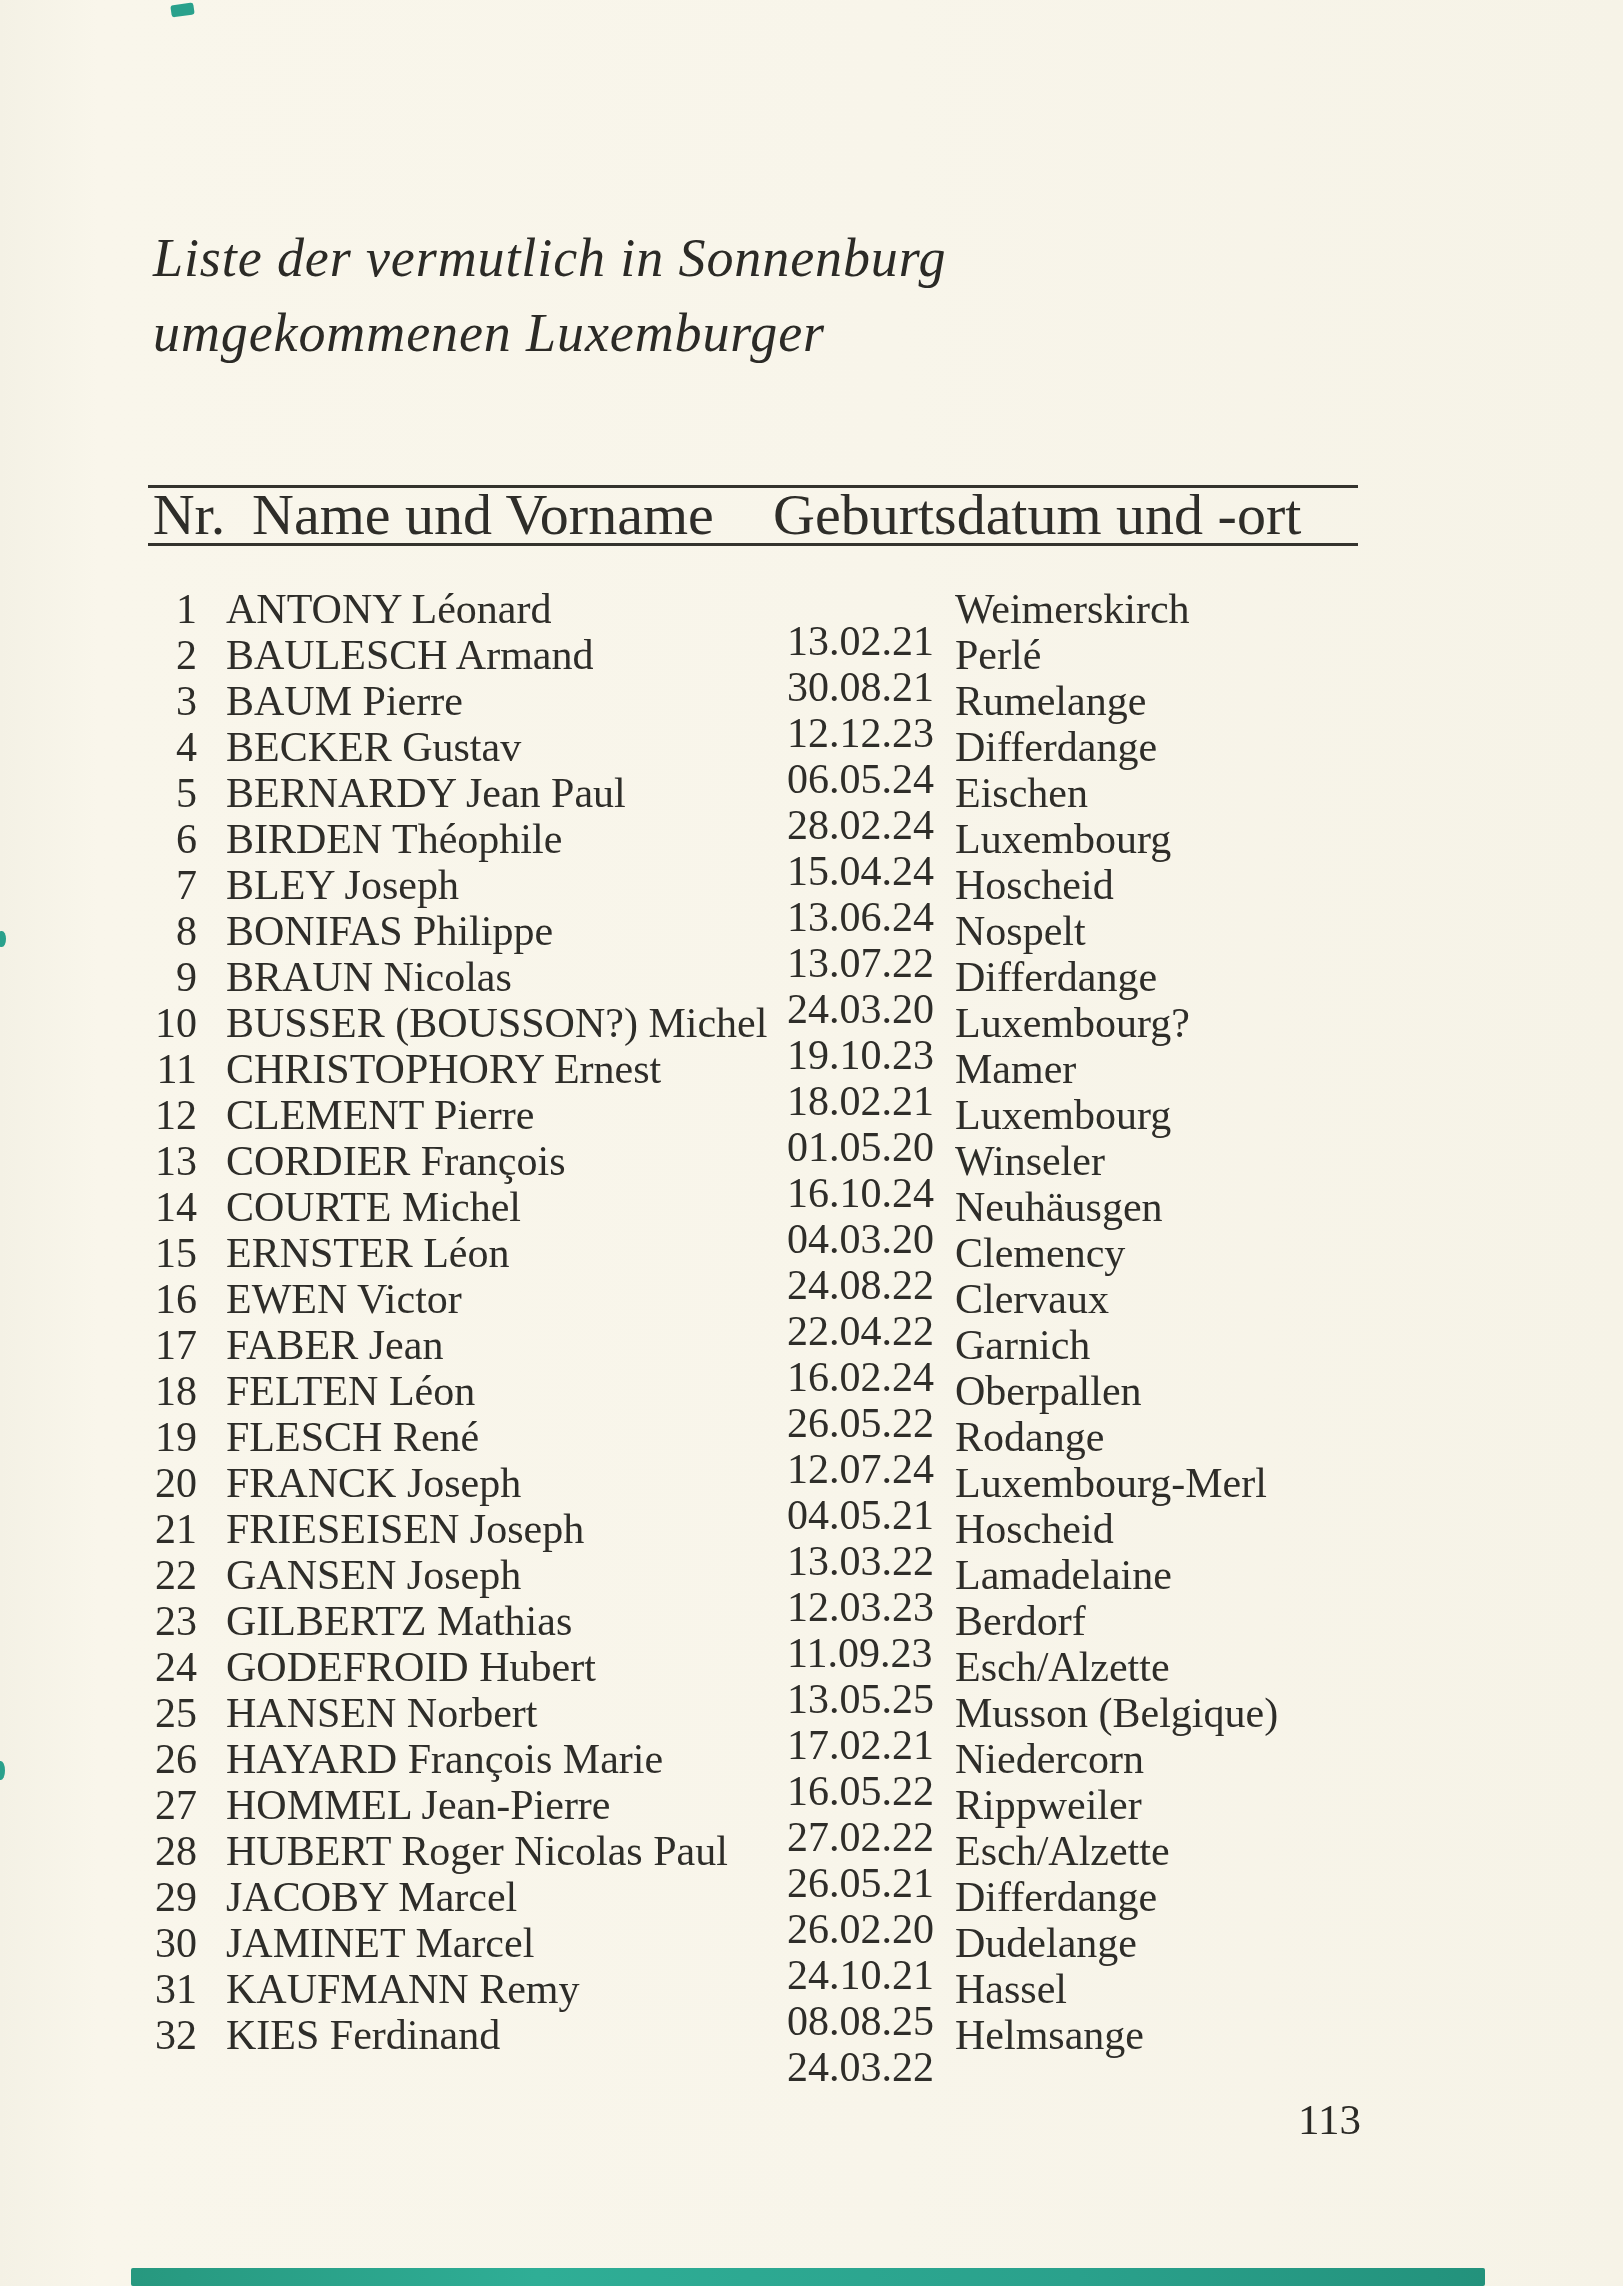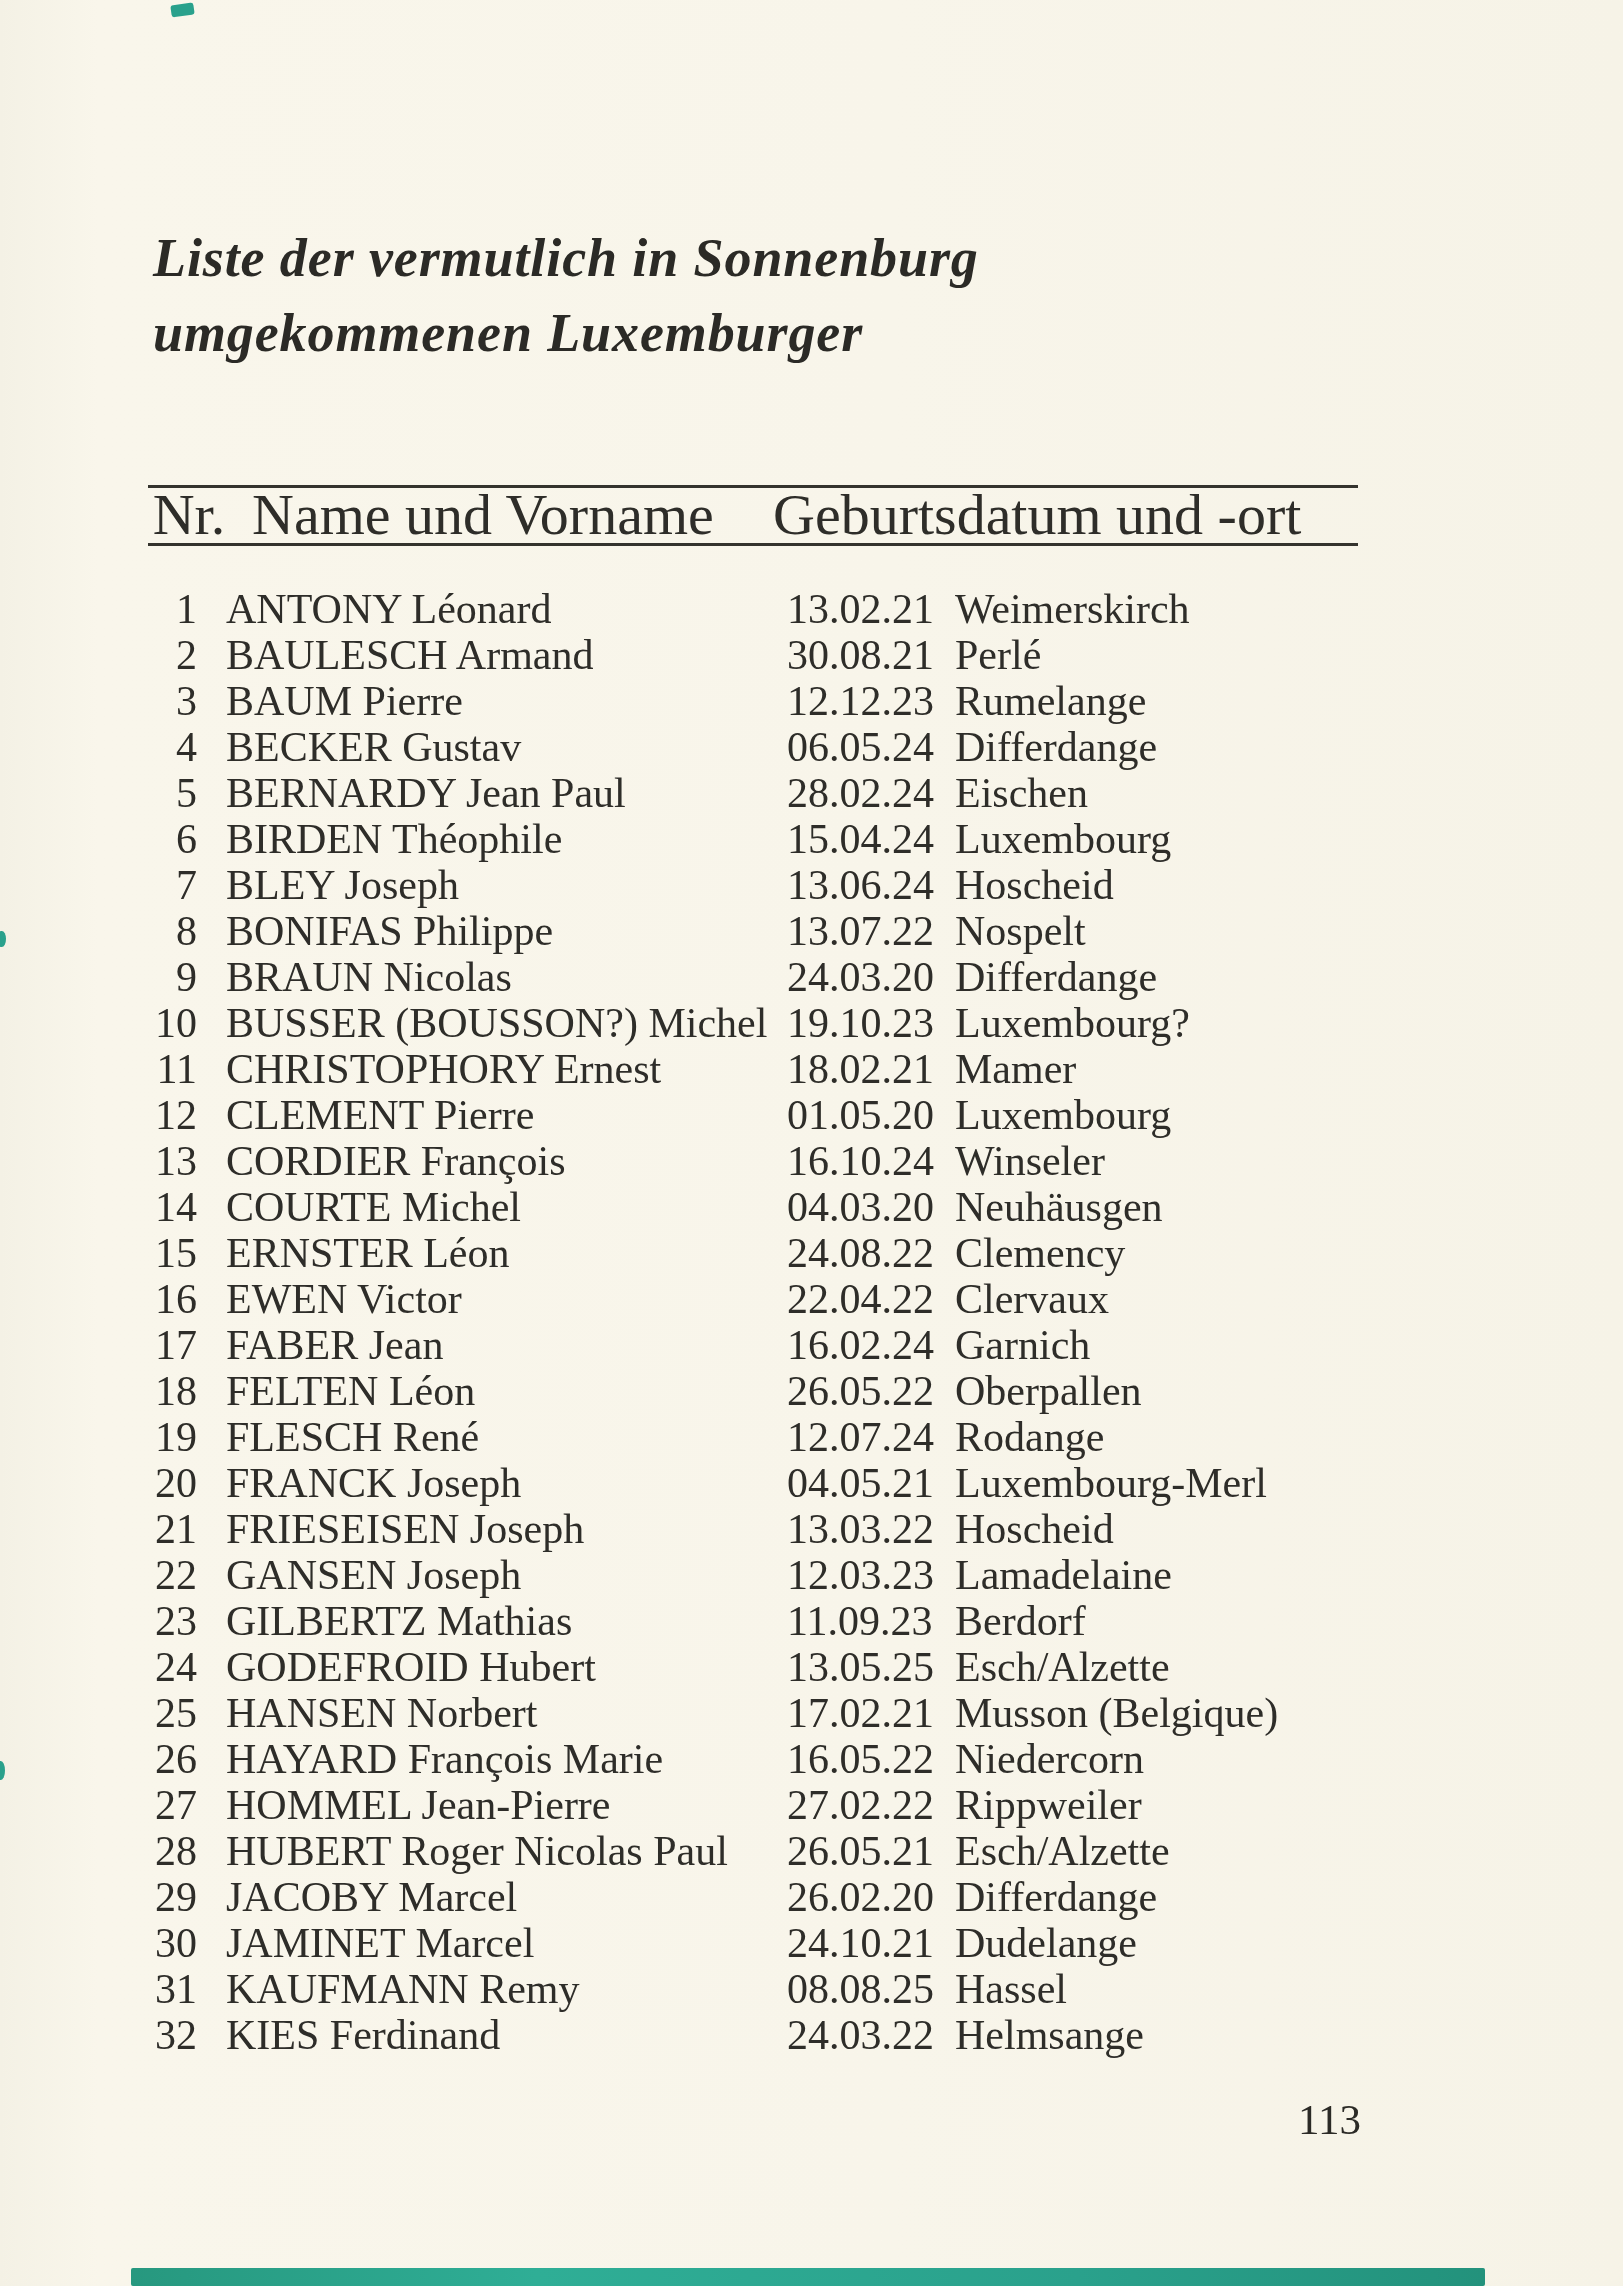--- a/index.html
+++ b/index.html
@@ -16,21 +16,21 @@
     position: absolute;
     inset: 0;
     background: linear-gradient(90deg, #f4f1e5 0%, #f9f6eb 6%, #f8f5ea 55%, #f6f3e7 100%);
   }
   .title {
     position: absolute;
     left: 153px;
     top: 221px;
     margin: 0;
     font-style: italic;
-    font-weight: bold;
+    font-weight: normal;
     font-size: 54px;
     line-height: 75px;
     letter-spacing: 0.9px;
     color: #2b2a26;
   }
   .title-line { display: block; }
 
   .table {
     position: absolute;
     left: 148px;
@@ -58,21 +58,21 @@
   }
   .row {
     position: relative;
     height: 46px;
     font-size: 42px;
     line-height: 46px;
     white-space: nowrap;
   }
   .c-nr    { position: absolute; left: 0;     width: 49px; text-align: right; }
   .c-name  { position: absolute; left: 78px;  }
-  .c-date  { position: absolute; left: 639px; }
+  .c-date  { position: absolute; left: 639px; margin-top: 32px; }
   .c-place { position: absolute; left: 807px; }
 
   .page-number {
     position: absolute;
     left: 1298px;
     top: 2095px;
     font-size: 43px;
     color: #2b2a26;
   }
 

